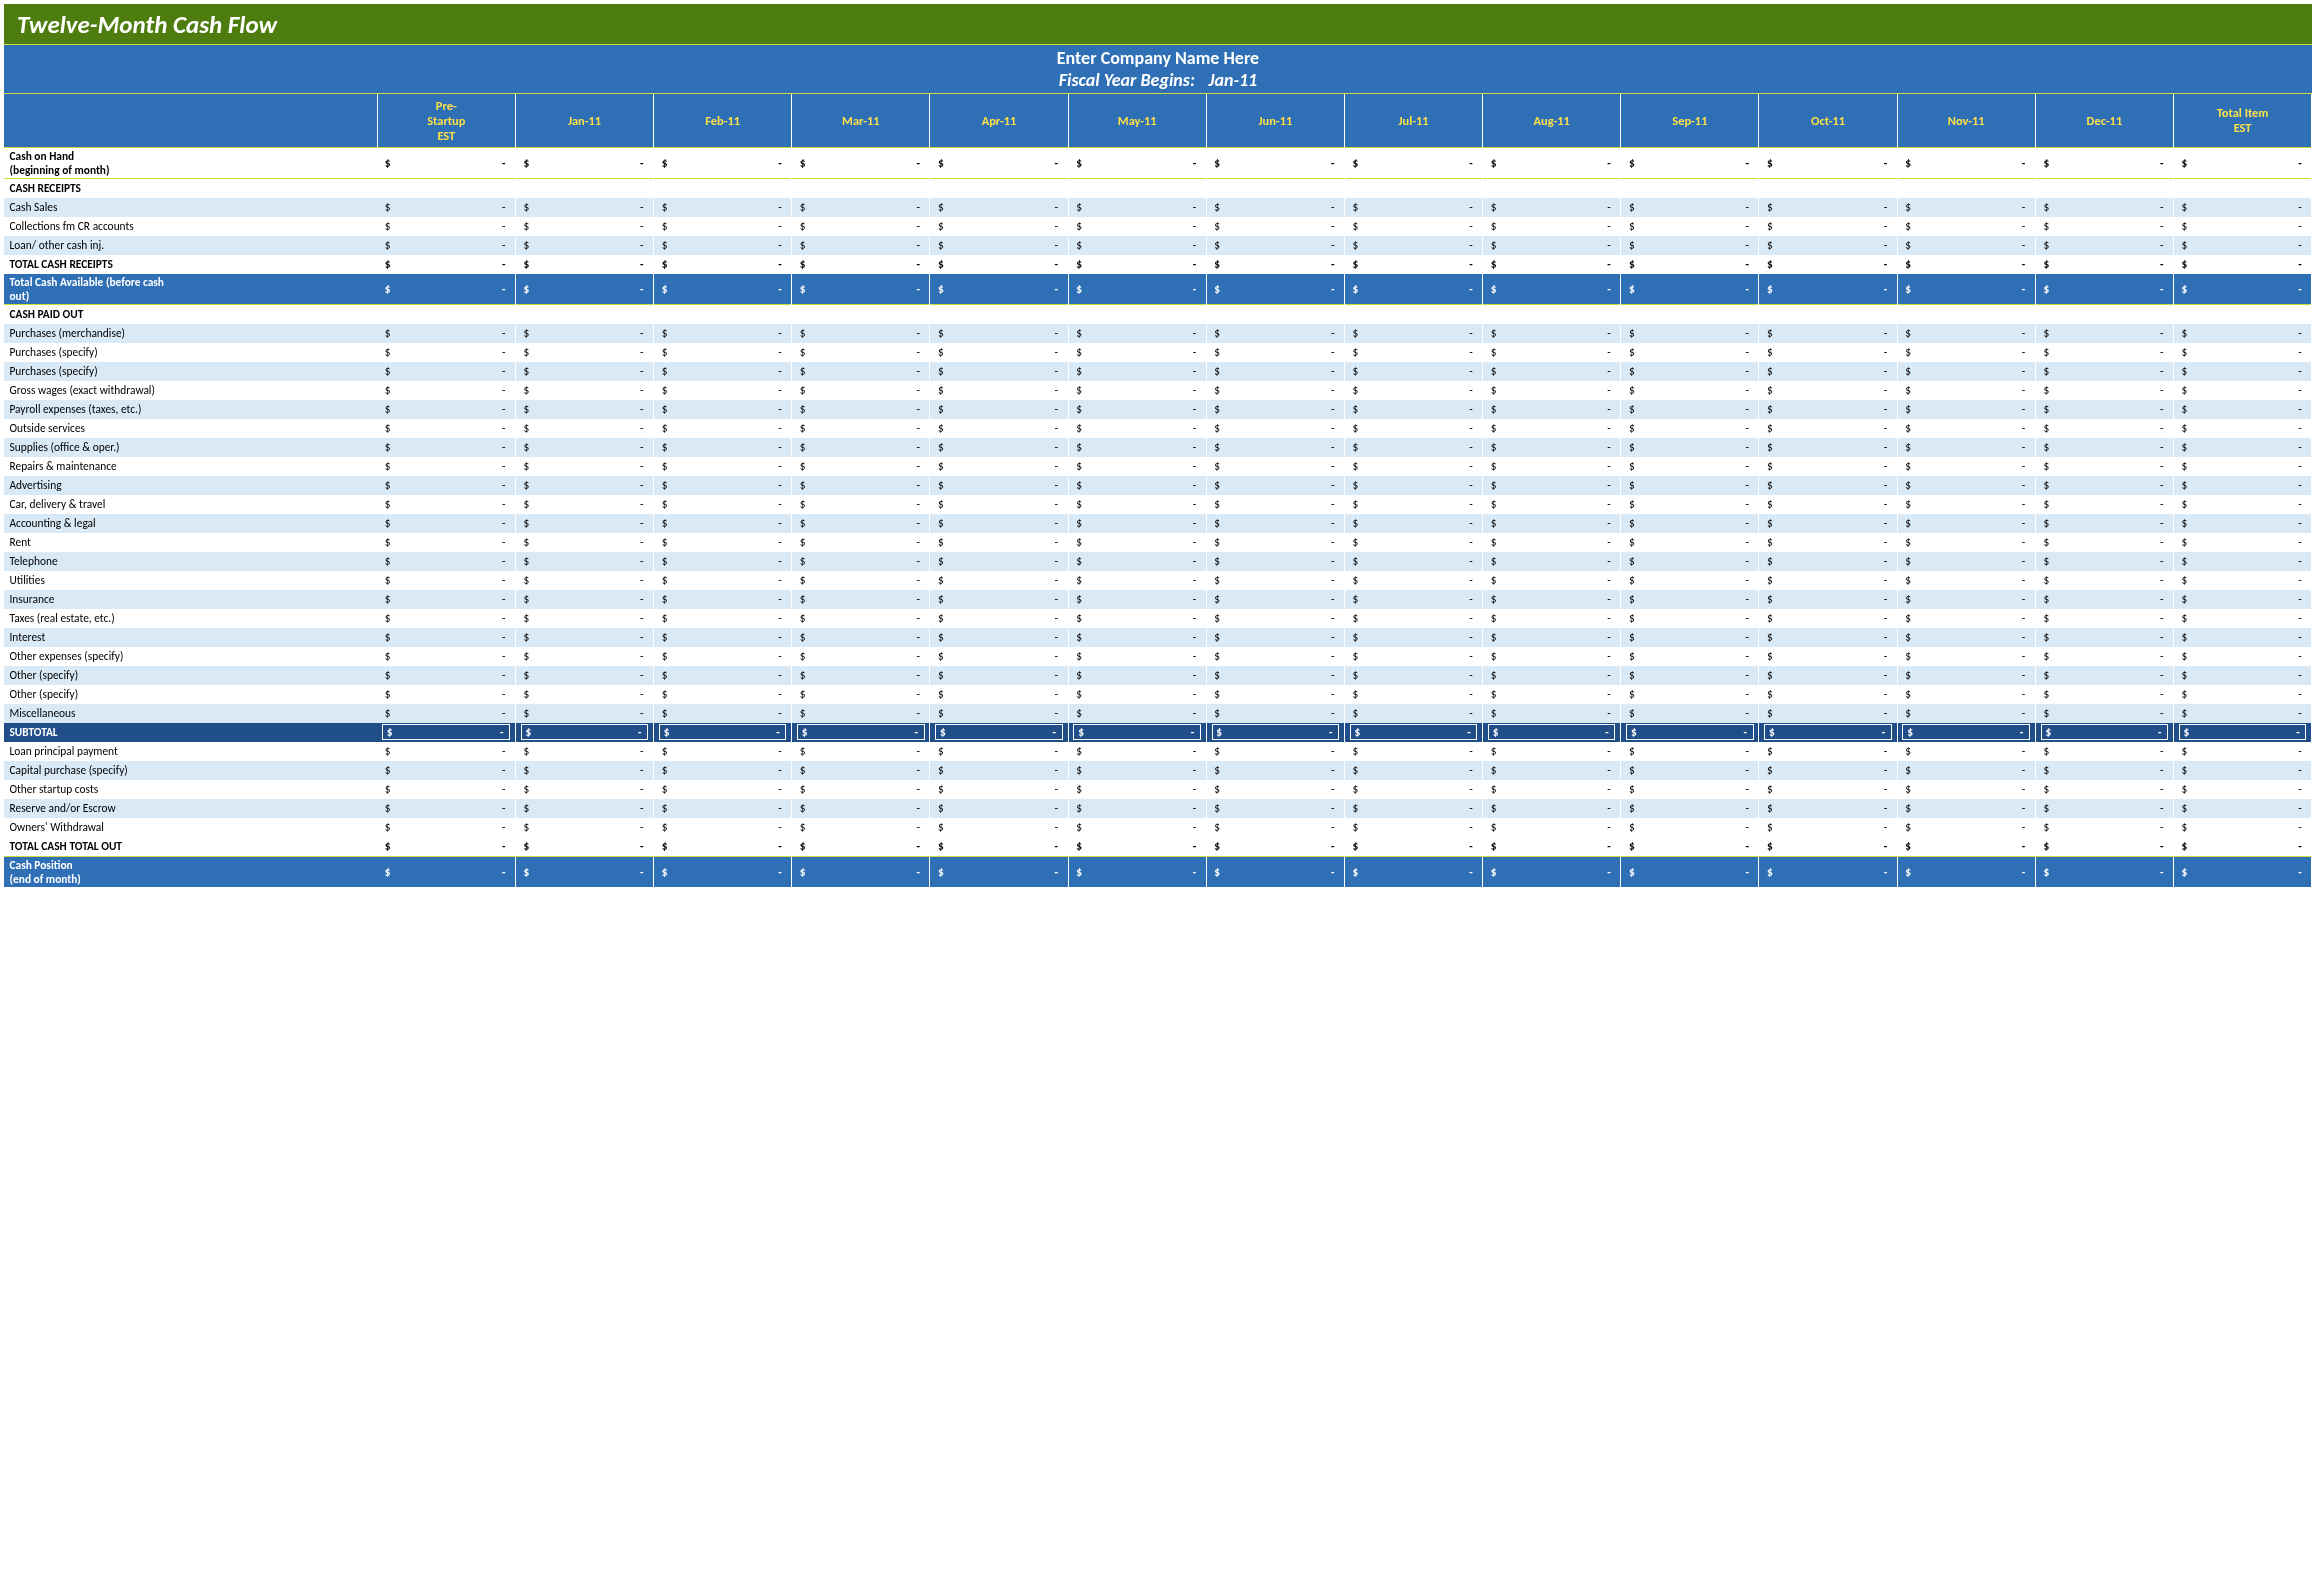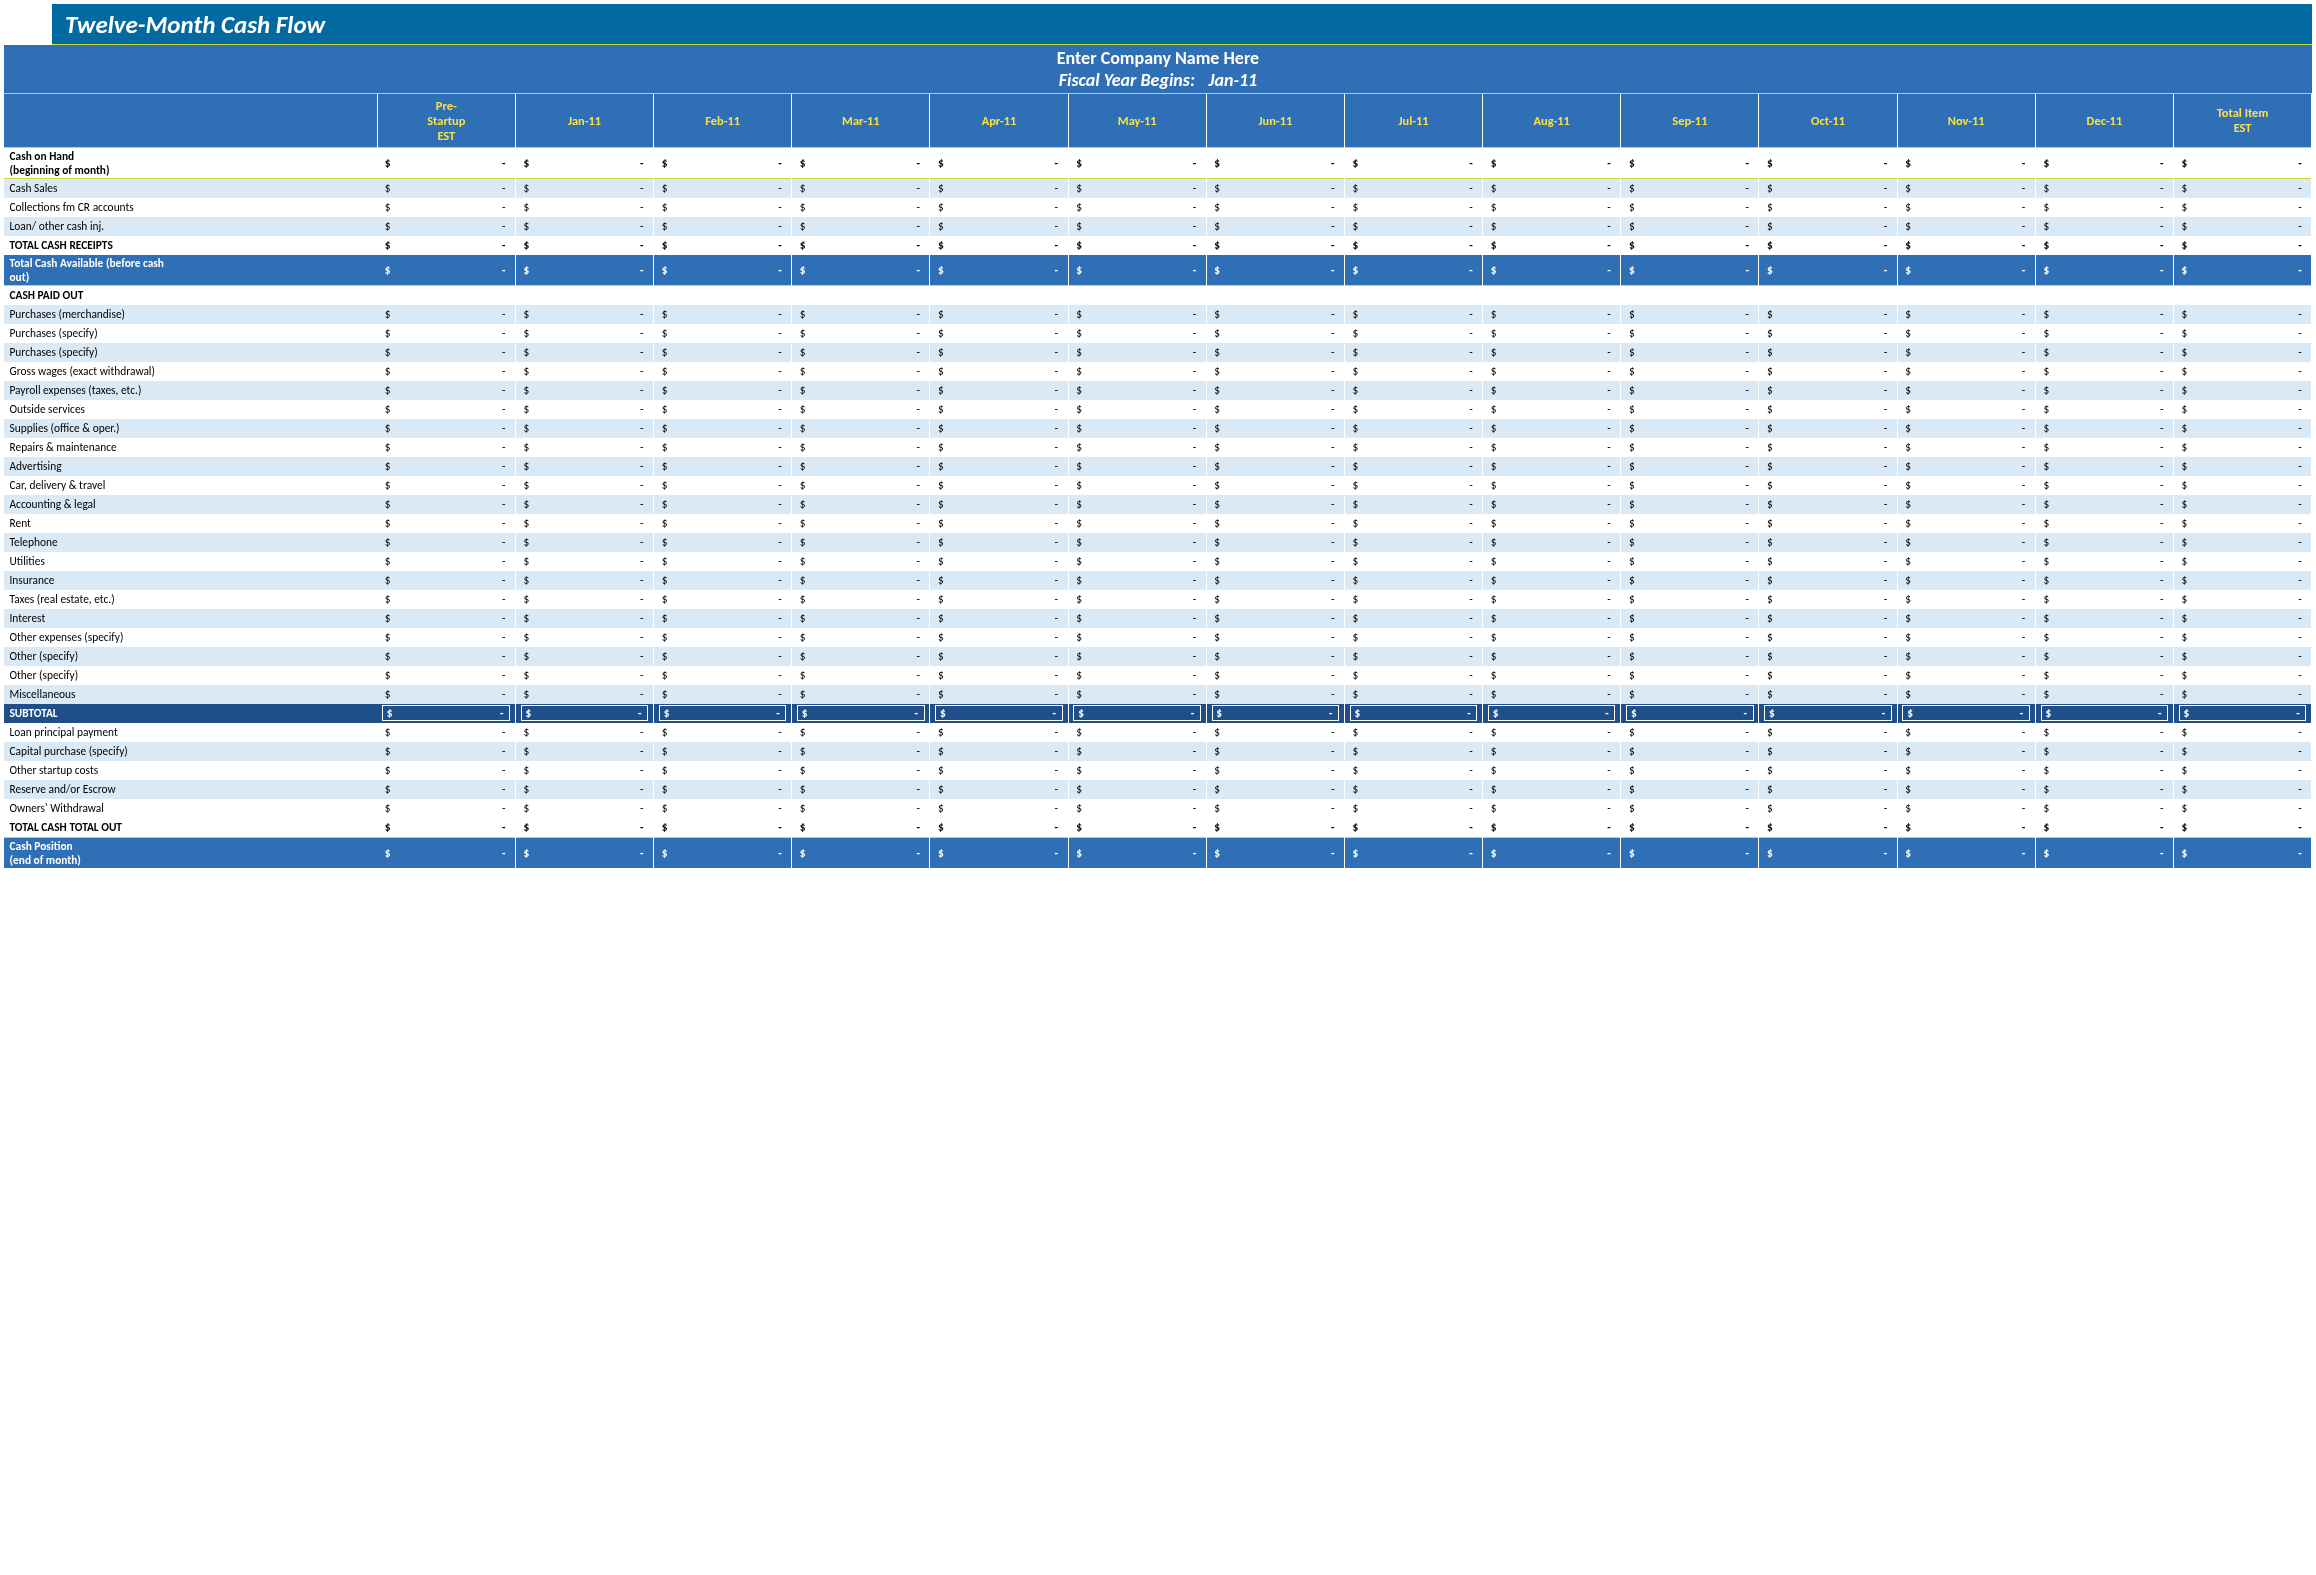--- a/index.html
+++ b/index.html
@@ -4,25 +4,24 @@
 <style>
   body {
     margin: 0;
     padding: 3.8px;
     font-family: Calibri, Arial, sans-serif;
     font-size: 11.4px;
     background: #fff;
     color: #000;
   }
   .header {
-    background: #0369a1;
+    background: #4d7c0f;
     color: #fff;
     padding: 5.7px 13.3px 3.8px;
     border-bottom: 1.9px solid #cddc39;
-    margin-left: 48px;
   }
   .header h1 {
     margin: 0;
     font-size: 25px;
     font-weight: bold;
     font-style: italic;
   }
   .header .sub {
     font-style: italic;
     font-size: 13.3px;
@@ -208,20 +207,37 @@
             <span class="dash">-</span>
           </div>
         </td>
         <td class="val">
           <div class="money">
             <span class="sym">$</span>
             <span class="dash">-</span>
           </div>
         </td>
       </tr>
+      <tr class="row-section row-yborder-top">
+        <td class="label">CASH RECEIPTS</td>
+        <td class="val"></td>
+        <td class="val"></td>
+        <td class="val"></td>
+        <td class="val"></td>
+        <td class="val"></td>
+        <td class="val"></td>
+        <td class="val"></td>
+        <td class="val"></td>
+        <td class="val"></td>
+        <td class="val"></td>
+        <td class="val"></td>
+        <td class="val"></td>
+        <td class="val"></td>
+        <td class="val"></td>
+      </tr>
       <tr class="row-light">
         <td class="label">Cash Sales</td>
         <td class="val">
           <div class="money">
             <span class="sym">$</span>
             <span class="dash">-</span>
           </div>
         </td>
         <td class="val">
           <div class="money">

